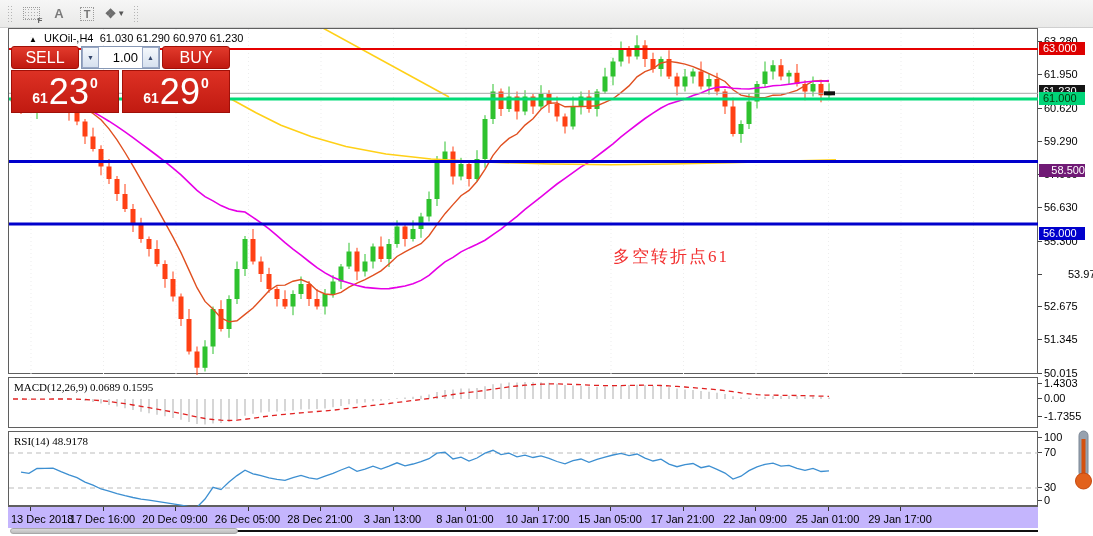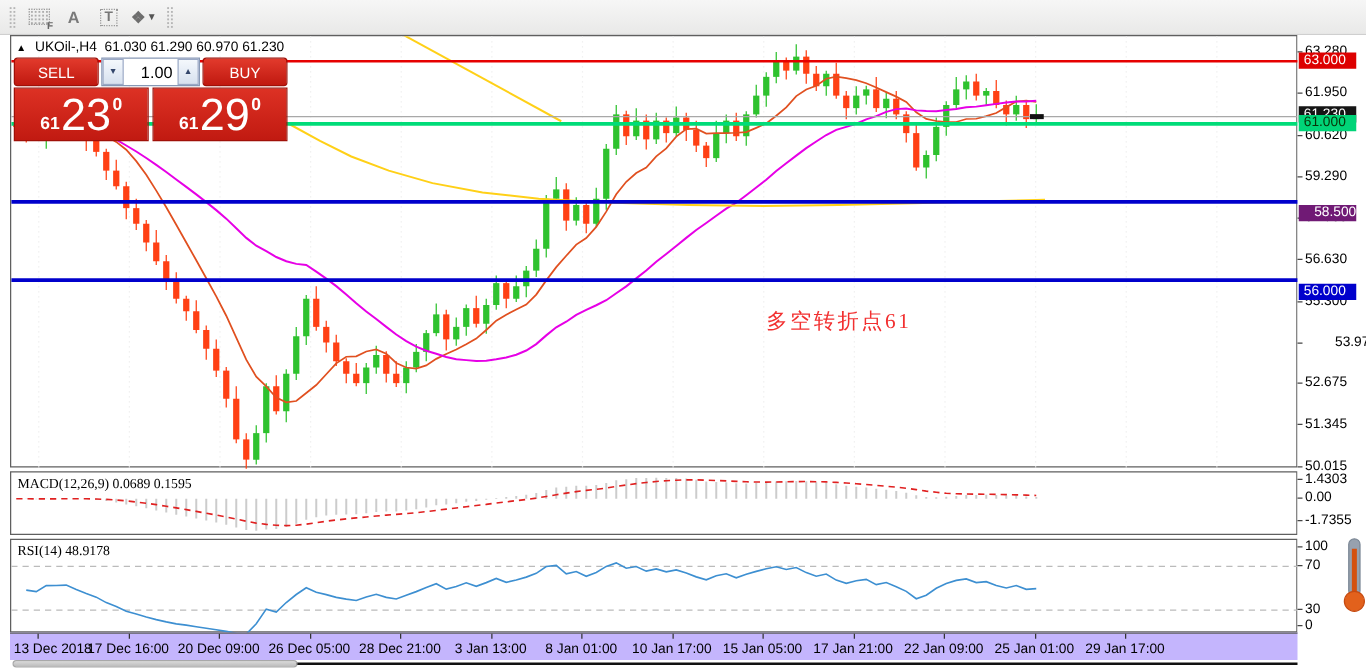--- a/index.html
+++ b/index.html
@@ -24,21 +24,21 @@
   .tf-btn { min-width:33px; height:22px; display:flex; align-items:center; justify-content:center;
     font-size:11px; color:#3c3c3c; border:1px solid transparent; }
   .tf-btn.active { background:#fafafa; border:1px solid #8f8f8f; }
 
   
   .panel { position:absolute; left:8px; width:1030px; background:#fff; border:1px solid #5f5f5f; }
   #main-panel  { top:28px;  height:346px; }
   #macd-panel  { top:377px; height:51px; }
   #rsi-panel   { top:431px; height:75px; }
   .panel svg { position:absolute; left:0; top:0; }
-  .chart-title { position:absolute; left:4px; top:3px; font-size:11px; color:#000; z-index:30; }
+  .chart-title { position:absolute; left:20px; top:3px; font-size:11px; color:#000; z-index:30; }
   .chart-title .tri { font-size:8px; margin-right:4px; }
   .ind-label { position:absolute; left:5px; top:3px; font-size:11px; color:#000; z-index:5;font-family:Liberation Serif, serif; }
   .annotation { position:absolute; font-size:17px; color:#f23030; z-index:20;
     font-family:"Liberation Serif", serif; letter-spacing:2px; }
 
   
   #right-axis { position:absolute; left:1038px; top:28px; width:55px; height:500px; background:#fff; }
   .ax-label { position:absolute; left:6px; font-size:11px; color:#000; white-space:nowrap; }
   .ax-label::before { content:""; position:absolute; left:-6px; top:6px; width:4px; height:1px; background:#444; }
   .ax-badge { position:absolute; left:1px; width:46px; height:13px; font-size:11px;
@@ -51,21 +51,21 @@
   .t-tick { position:absolute; top:0; width:1px; height:4px; background:#333; }
   #bottom-scroll { position:absolute; left:8px; top:528px; width:1030px; height:8px; background:#fff; }
   #scroll-line { position:absolute; left:224px; top:2px; width:806px; height:2px; background:#111; }
   #scroll-thumb { position:absolute; left:2px; top:0; width:228px; height:6px;
     background:linear-gradient(#d9d9d9,#bdbdbd); border:1px solid #a8a8a8; border-radius:3px; }
 
   
   #trade-panel { position:absolute; left:2px; top:17px; width:219px; height:67px; z-index:40; }
   .tp-row1 { display:flex; height:23px; gap:2px; }
   .tp-btn { flex:0 0 68px; background:linear-gradient(#e23a2c,#c01910); border:1px solid #a01008;
-    border-radius:3px; color:#fff; font-size:12px; display:flex; align-items:center; justify-content:center; }
+    border-radius:3px; color:#fff; font-size:16px; display:flex; align-items:center; justify-content:center; }
   .stepper { flex:1; display:flex; background:#fff; border:1px solid #8798b5; }
   .step-btn { width:17px; background:linear-gradient(#f4f8fc,#d7e1ef); border:1px solid #9aa9c6;
     font-size:7px; color:#33466b; display:flex; align-items:center; justify-content:center; }
   .step-val { flex:1; font-size:13px; color:#000; text-align:right; padding:3px 4px 0 0; }
   .tp-row2 { display:flex; height:43px; gap:3px; margin-top:1px; }
   .quote { flex:1; background:linear-gradient(#dd3124,#c11a11); border:1px solid #a01008;
     color:#fff; display:flex; align-items:flex-end; justify-content:center; padding-bottom:3px; }
   .q-small { font-size:14px; font-weight:bold; margin-bottom:3px; }
   .q-big { font-size:36px; line-height:34px; margin:0 1px; }
   .q-sup { font-size:14px; font-weight:bold; align-self:flex-start; margin-top:4px; }

